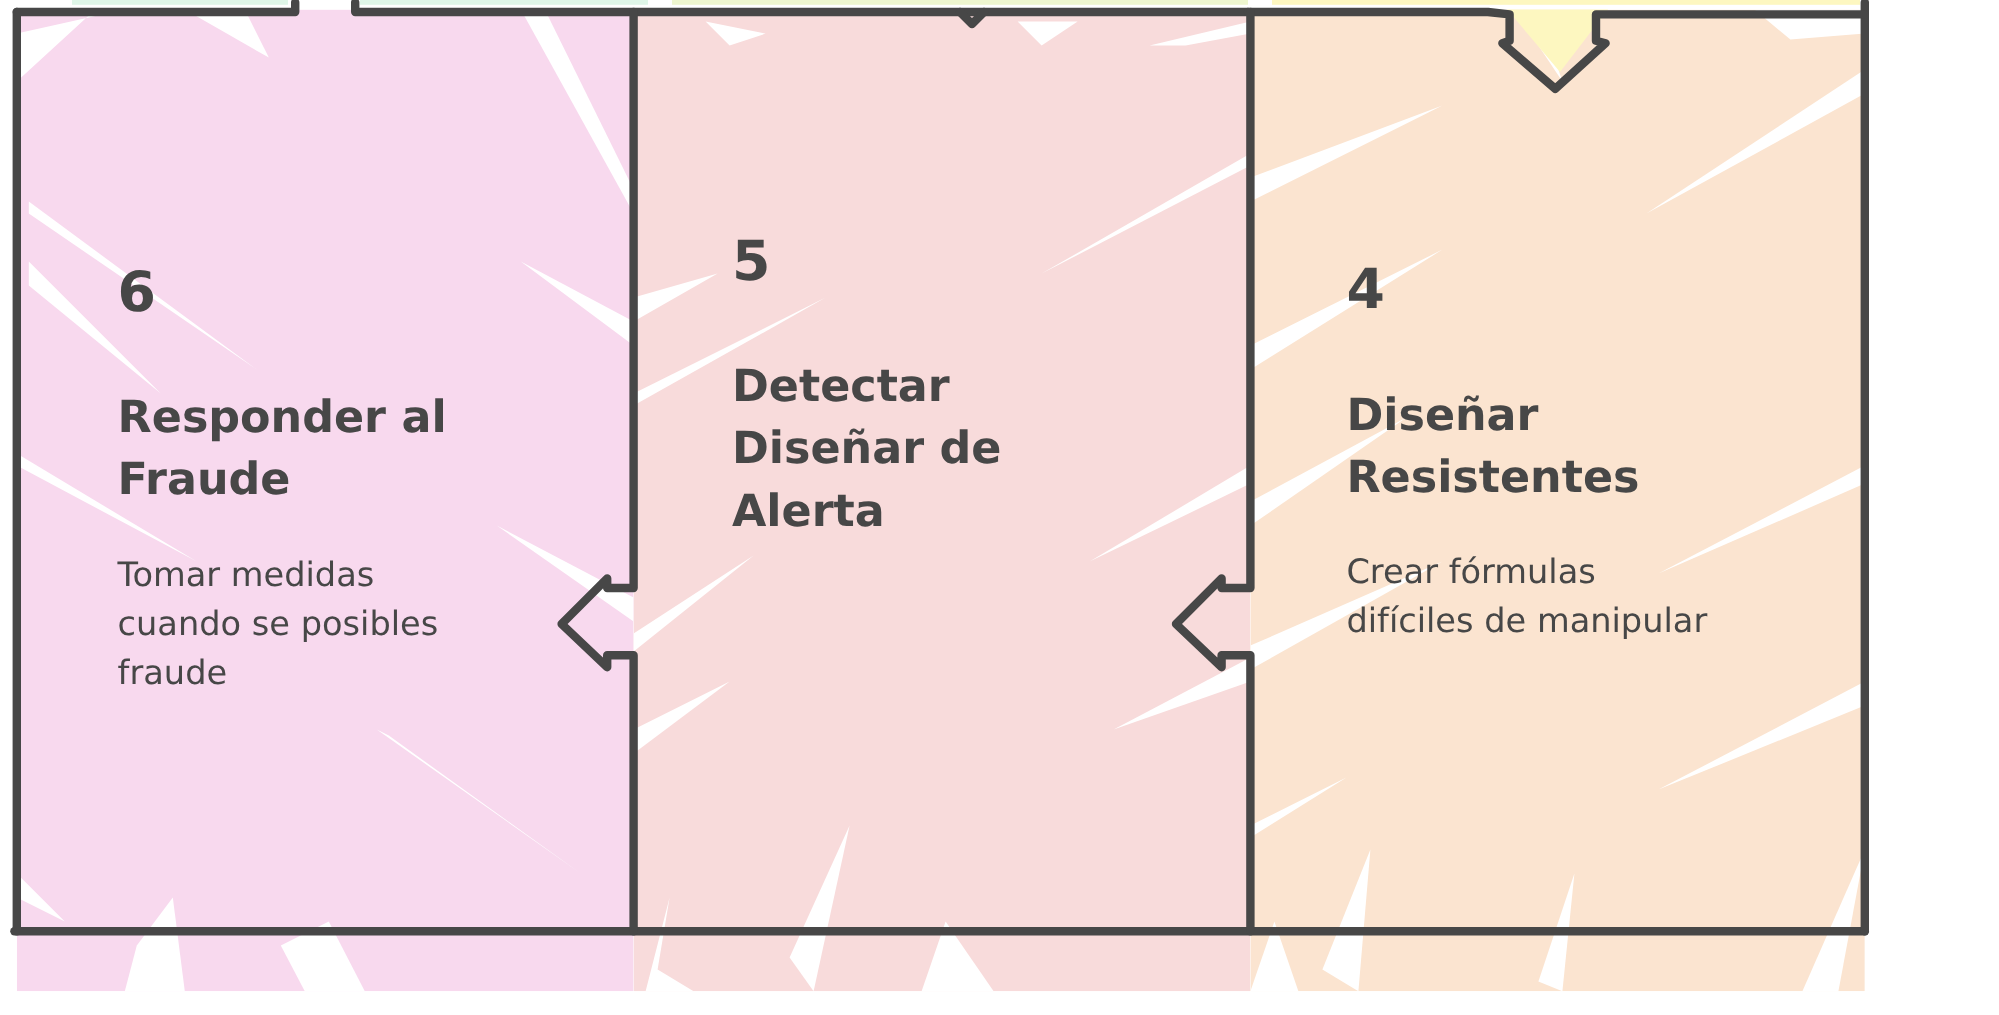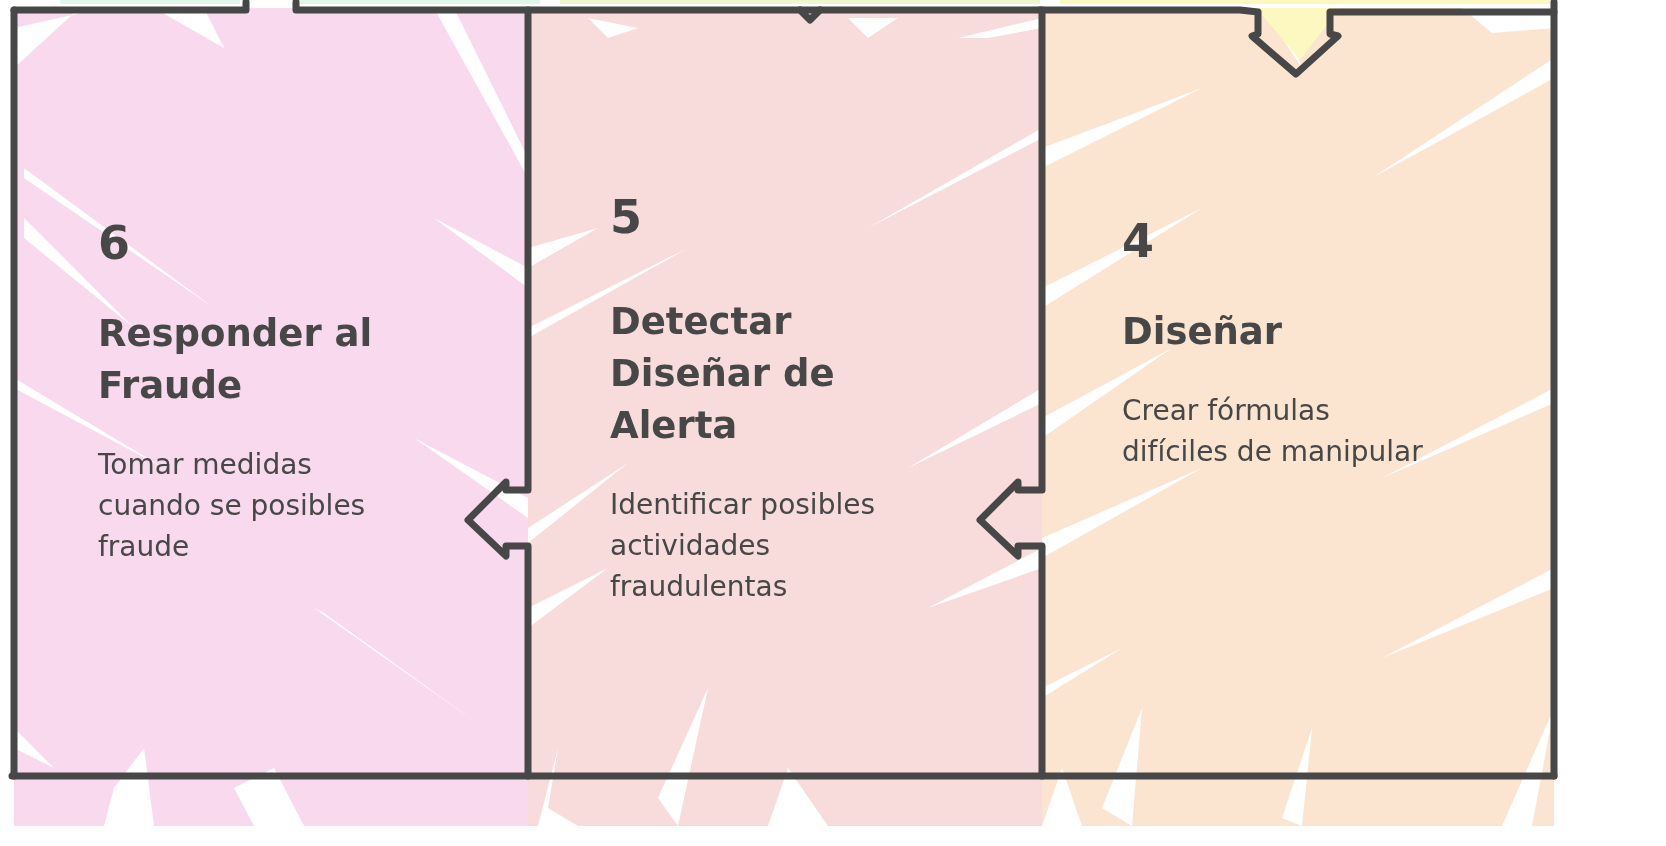--- a/index.html
+++ b/index.html
@@ -13,21 +13,21 @@
   }
   .panel .fill { position:absolute; inset:0; }
   .panel svg.hatch { position:absolute; inset:0; width:100%; height:100%; }
   .content { position:absolute; }
   .num {
     font-family:"DejaVu Sans", sans-serif; font-weight:bold;
     font-size:46px; line-height:1; color:#474747; letter-spacing:1px;
   }
   .title {
     font-family:"DejaVu Sans", sans-serif; font-weight:bold;
-    font-size:37px; line-height:52px; color:#474747; margin-top:42px;
+    font-size:37px; line-height:52px; color:#474747; margin-top:56px;
   }
   .desc {
     font-family:"DejaVu Sans", sans-serif; font-size:28px; line-height:41px;
     color:#474747; margin-top:32px;
   }
   svg.frame { position:absolute; left:0; top:0; width:1666px; height:846px; pointer-events:none; }
 </style>
 </head>
 <body>
 
@@ -84,25 +84,20 @@
         <polygon points="260,760 240,818 300,818"></polygon>
       </g>
     </svg>
     <div class="content" style="left:82px; top:186px; width:420px;">
       <div class="num">5</div>
       <div class="title" style="margin-top:56px;">
         <div>Detectar</div>
         <div>Diseñar de</div>
         <div>Alerta</div>
       </div>
-      <div class="desc">
-        <div>Identificar posibles</div>
-        <div>actividades</div>
-        <div>fraudulentas</div>
-      </div>
     </div>
   </div>
 
   <div class="panel" style="left:1042px; width:512px;">
     <div class="fill" style="background:#fbe4d0;"></div>
     <svg class="hatch" viewBox="0 0 512 818" preserveAspectRatio="none">
       <g fill="#ffffff">
         <polygon points="220,0 260,60 240,0"></polygon>
         <polygon points="420,0 512,0 512,20 450,25"></polygon>
         <polygon points="0,140 0,160 160,80"></polygon>
@@ -116,20 +111,21 @@
         <polygon points="20,760 0,818 40,818"></polygon>
         <polygon points="100,700 60,800 90,818"></polygon>
         <polygon points="270,720 240,810 260,818"></polygon>
         <polygon points="512,700 460,818 490,818"></polygon>
       </g>
     </svg>
     <div class="content" style="left:80px; top:210px; width:420px;">
       <div class="num">4</div>
       <div class="title" style="">
         <div>Diseñar</div>
+        <div>Resistentes</div>
       </div>
       <div class="desc">
         <div>Crear fórmulas</div>
         <div>difíciles de manipular</div>
       </div>
     </div>
   </div>
 
   <svg class="frame" viewBox="0 0 1666 846">
 

